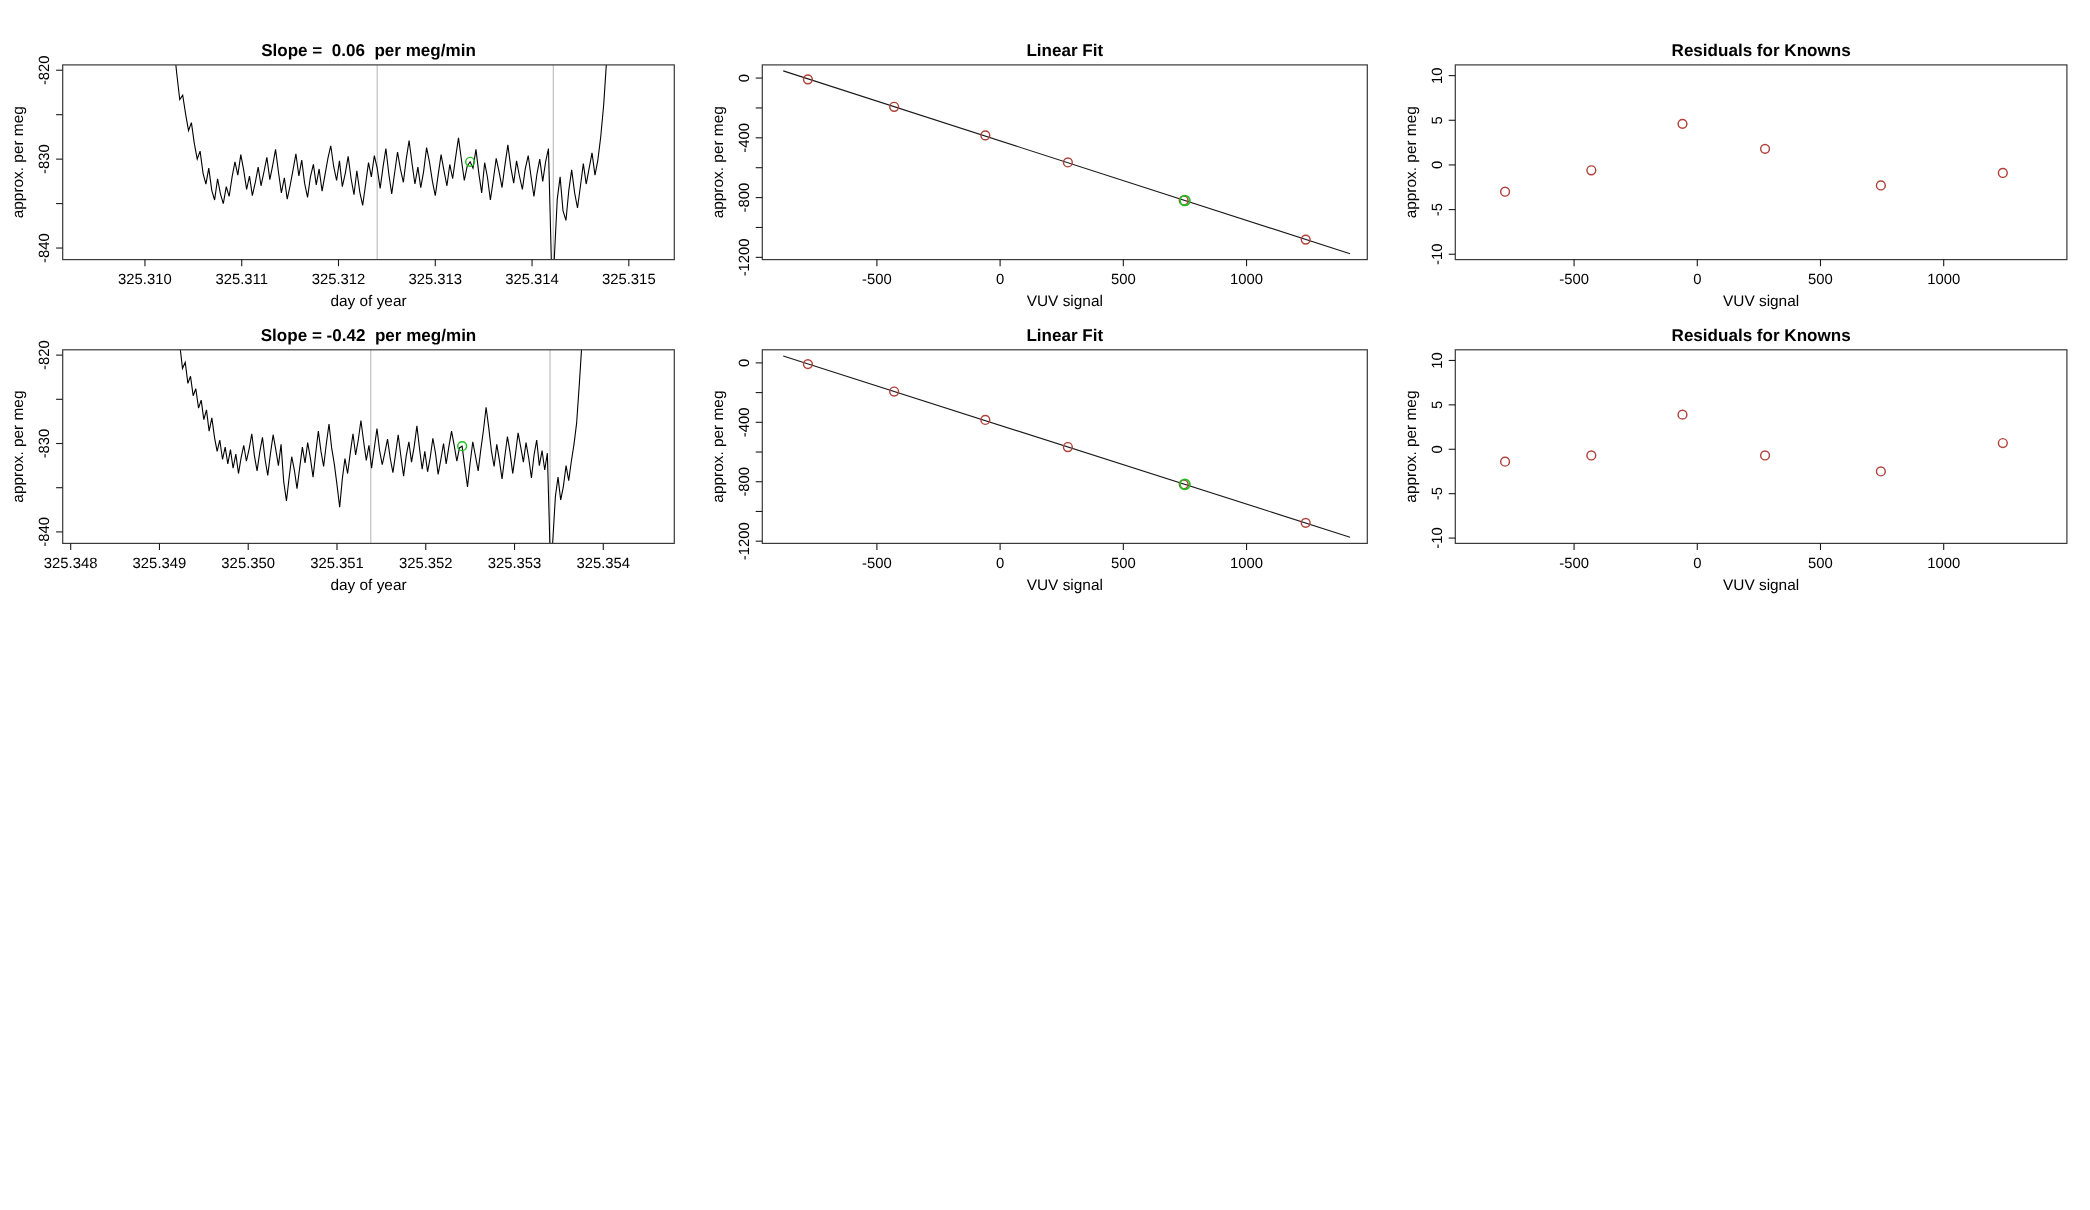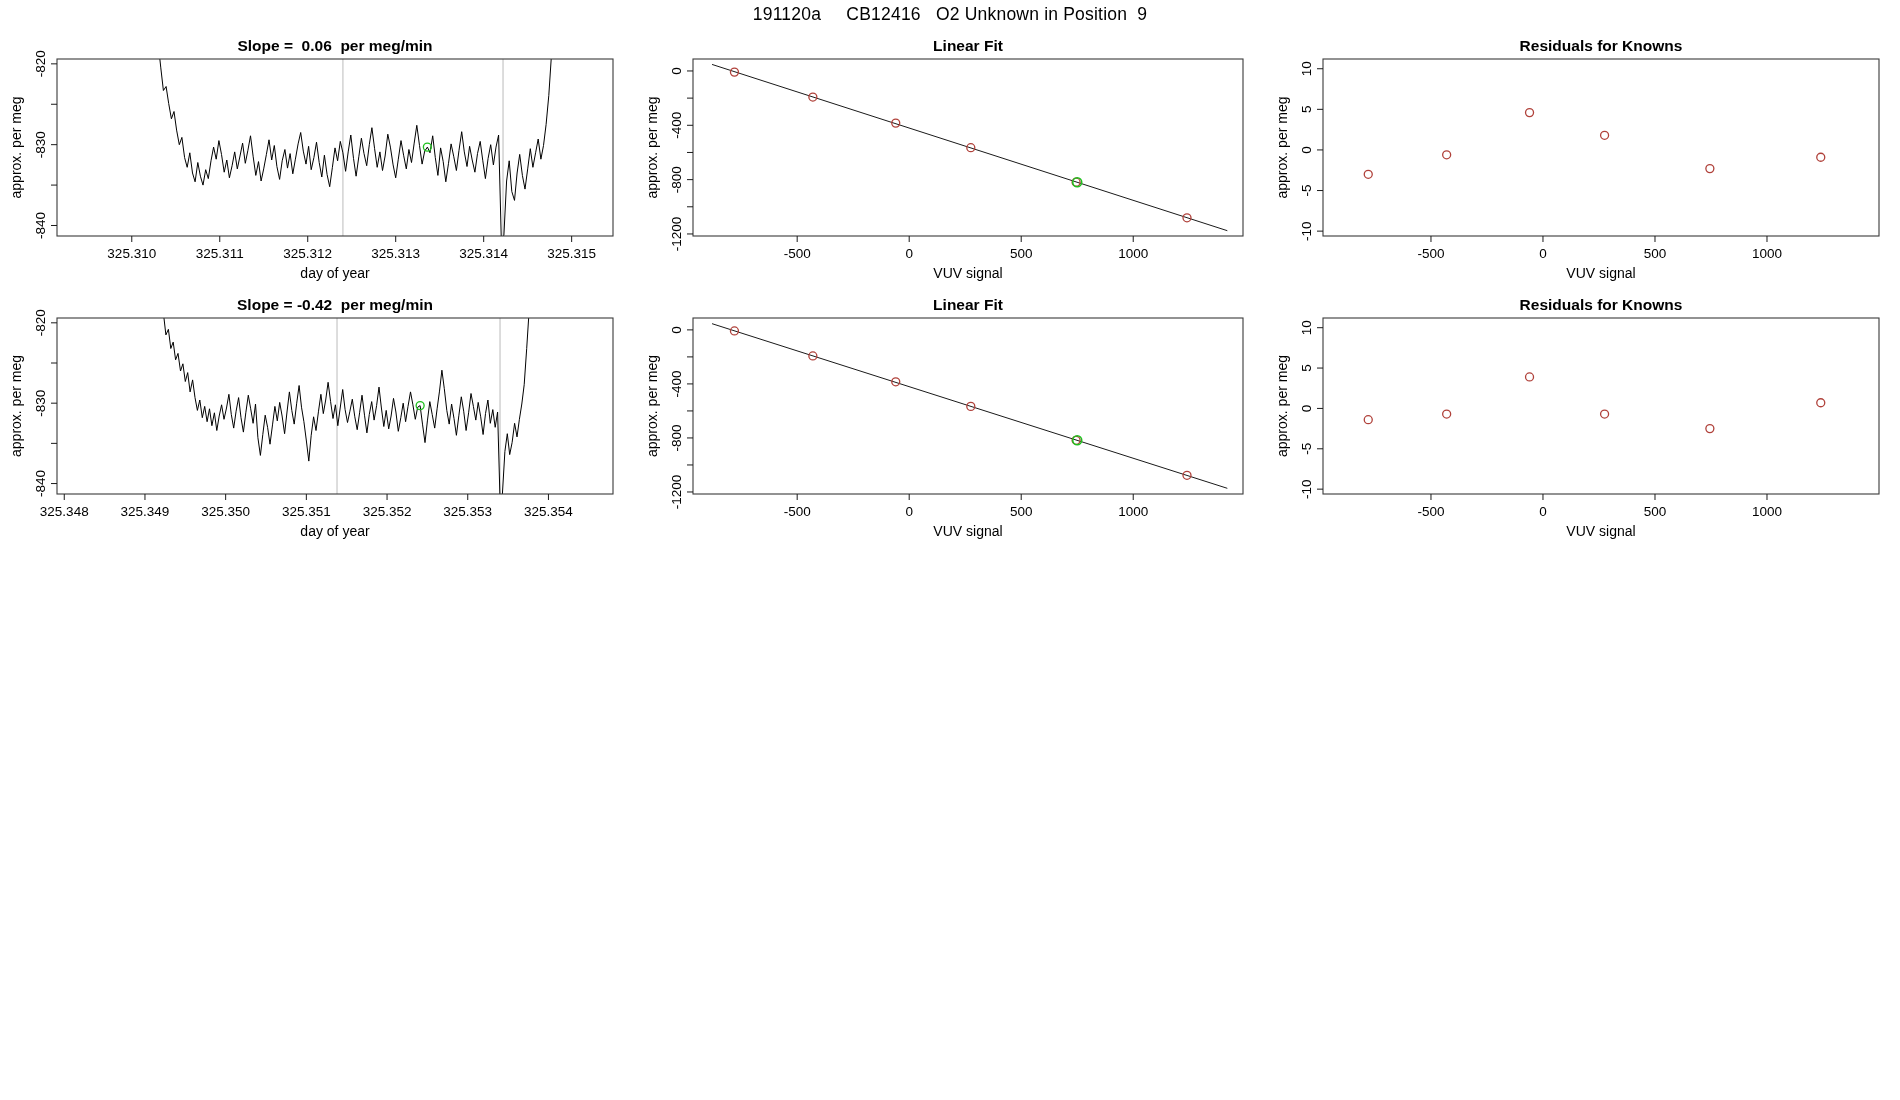--- a/index.html
+++ b/index.html
@@ -6,21 +6,20 @@
   .canvas{position:relative;width:1900px;height:1100px;background:#fff;overflow:hidden;
           font-family:"Liberation Sans",sans-serif;}
   .main-title{position:absolute;top:4px;left:0;width:1900px;text-align:center;
               font-size:17.5px;color:#000;white-space:pre;letter-spacing:0.2px;}
   svg text{font-family:"Liberation Sans",sans-serif;fill:#000;white-space:pre;}
 </style>
 </head>
 <body>
 
 <div class="canvas">
-  <div class="main-title">191120a     CB12416   O2 Unknown in Position  9</div>
   <svg id="chart-svg" width="1900" height="1100" viewBox="0 0 1900 1100">
       <defs>
         <clipPath id="clip-timeseries-run1">
           <rect x="57" y="59" width="556" height="177"></rect>
         </clipPath>
         <clipPath id="clip-linearfit-run1">
           <rect x="693" y="59" width="550" height="177"></rect>
         </clipPath>
         <clipPath id="clip-residuals-run1">
           <rect x="1323" y="59" width="556" height="177"></rect>

